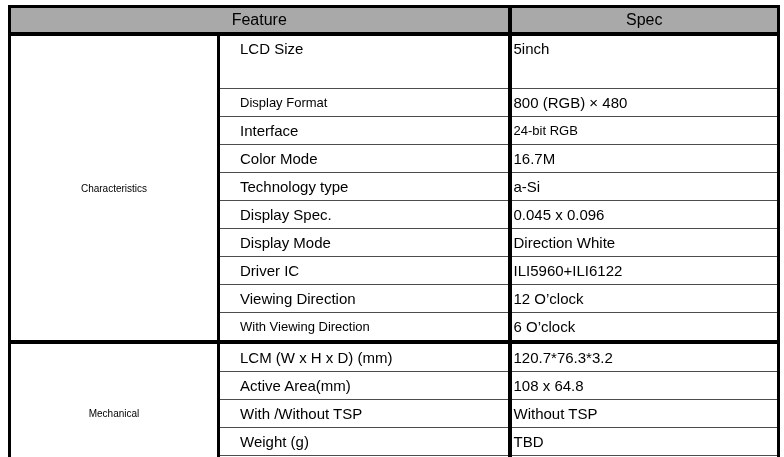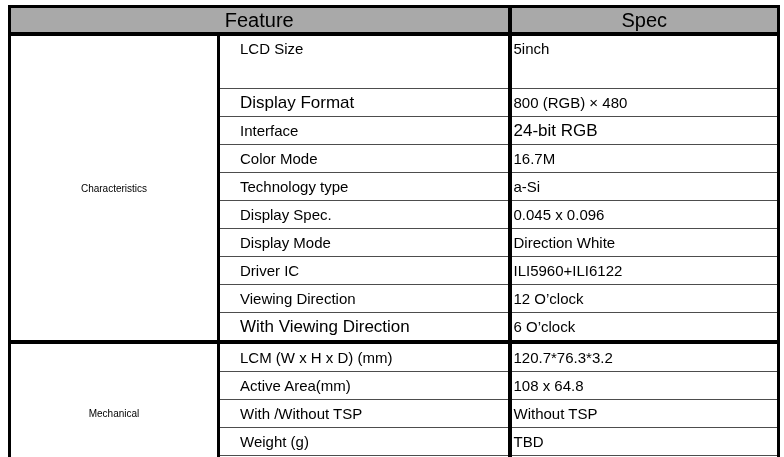--- a/index.html
+++ b/index.html
@@ -32,21 +32,21 @@
     border-collapse:collapse;
     table-layout:fixed;
     border:3px solid var(--border);
   }
   col.c1{width:209px;}
   col.c2{width:291px;}
   col.c3{width:269px;}
   tr.header-row th{
     background:var(--header-bg);
     font-weight:400;
-    font-size:20px;
+    font-size:16px;
     height:24px;
     text-align:center;
     vertical-align:middle;
     border-bottom:4px solid var(--border);
     padding:0;
   }
   th.spec-head{
     border-left:4px solid var(--border);
   }
   td{
@@ -70,21 +70,21 @@
     text-align:left;
     padding:2px 4px 2px 20px;
     border-right:4px solid var(--border);
     height:23px;
   }
   td.spec-cell{
     text-align:left;
     padding:2px 2px;
   }
   td.small{
-    font-size:17px;
+    font-size:13px;
   }
   tr.tall td.feature-cell,
   tr.tall td.spec-cell{
     height:46px;
     vertical-align:top;
     padding-top:4px;
   }
 </style>
 </head>
 <body>

